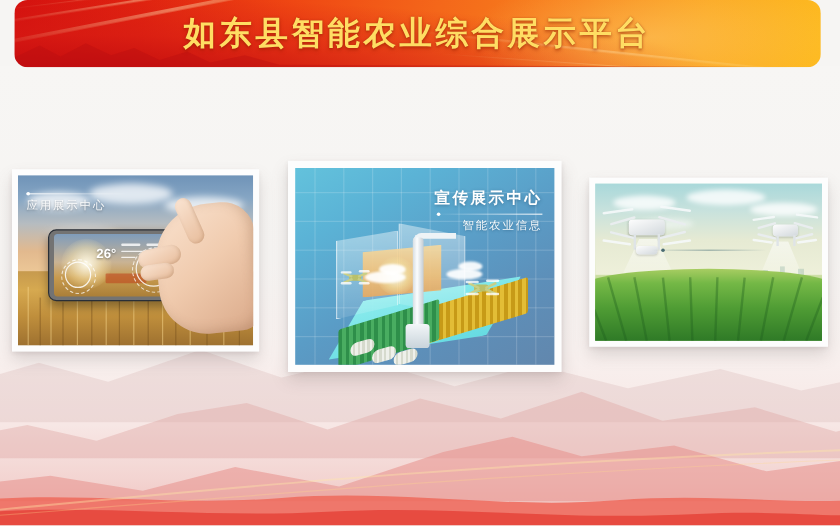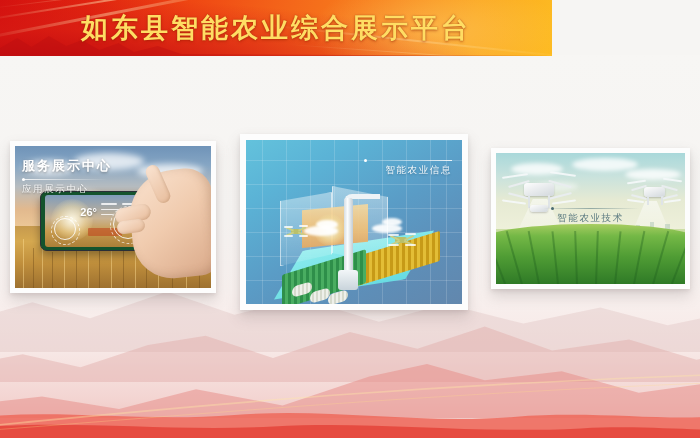--- a/index.html
+++ b/index.html
@@ -15,25 +15,26 @@
   #page-bg .sky {
     position:absolute; left:0; right:0; top:55px; bottom:0;
     background:linear-gradient(180deg,#f7f6f4 0%,#f6f4f2 40%,#f7f0ee 62%,#f6e6e4 78%,#f2d2cf 90%,#ee b9b5 100%);
     background:linear-gradient(180deg,#f7f6f4 0%,#f6f4f2 42%,#f8f1ef 62%,#f7e7e5 78%,#f3d4d1 90%,#eebcb8 100%);
   }
   .ridge { position:absolute; left:-5%; width:110%; }
   .ridge svg { display:block; width:100%; height:100%; }
 
   
   #banner {
-    position:absolute; left:0; top:0; width:552px; height:56px; z-index:5;
+    position:absolute; left:12px; top:0; width:672px; height:56px; z-index:5;
     overflow:hidden;
     background:
       radial-gradient(130% 200% at 8% 120%, rgba(190,8,14,.95) 0%, rgba(214,26,20,.55) 34%, rgba(214,26,20,0) 62%),
       linear-gradient(100deg,#d4110f 0%, #e02410 16%, #ef4713 34%, #f4671a 52%, #f8861d 70%, #fba61f 85%, #fdbb22 100%);
+    border-radius: 11px;
   }
   #banner .streak {
     position:absolute; background:linear-gradient(90deg,rgba(255,255,255,0) 0%,rgba(255,240,190,.55) 45%,rgba(255,255,255,0) 100%);
     height:2px; transform-origin:left center; filter:blur(.6px);
   }
   #banner .s1 { left:-4%; top:20px; width:62%; transform:rotate(-9deg); }
   #banner .s2 { left:-6%; top:40px; width:58%; transform:rotate(-11deg); height:3px; opacity:.75; }
   #banner .s3 { left:-2%; top:8px;  width:46%; transform:rotate(-7deg); height:1px; opacity:.6; }
   #banner .s4 { left:48%; top:24px; width:58%; transform:rotate(6deg); opacity:.55; }
   #banner .s5 { left:52%; top:44px; width:52%; transform:rotate(4deg); height:1px; opacity:.45; }
@@ -73,21 +74,21 @@
     background:linear-gradient(180deg,#6f93b8 0%,#86a6c4 22%,#b6bcc0 46%,#e2b98e 72%,#f0cd9a 100%); }
   .c1-cloud { position:absolute; border-radius:50%; background:rgba(255,255,255,.75); filter:blur(3px); }
   .c1-sun { position:absolute; left:26%; top:30%; width:58px; height:58px; border-radius:50%;
     background:radial-gradient(circle, rgba(255,250,220,.95) 0%, rgba(255,228,160,.6) 40%, rgba(255,210,140,0) 72%); }
   .c1-field { position:absolute; left:0; bottom:0; width:100%; height:44%;
     background:linear-gradient(180deg,#c69a4e 0%,#d6a950 25%,#c08f3c 60%,#9e7130 100%); }
   .c1-field .stalk { position:absolute; bottom:0; width:1px; background:rgba(255,225,150,.45); }
   .c1-field .stalk.d { background:rgba(110,75,25,.42); }
   .c1-phone {
     position:absolute; left:25px; top:45px; width:117px; height:60px;
-    background:#14532d; border-radius:7px; border:1px solid #2a2f37;
+    background:#737373; border-radius:7px; border:1px solid #2a2f37;
     box-shadow:0 4px 8px rgba(0,0,0,.35);
   }
   .c1-screen { position:absolute; inset:3px 4px; border-radius:3px; overflow:hidden;
     background:linear-gradient(180deg,#7f9cbb 0%,#c9b394 45%,#c79a4e 70%,#ab7f38 100%); }
   .c1-screen .flare { position:absolute; left:6%; top:8%; width:42px; height:42px; border-radius:50%;
     background:radial-gradient(circle, rgba(255,252,235,.95) 0%, rgba(255,236,180,.45) 45%, rgba(255,230,170,0) 75%); }
   .hud-ring { position:absolute; border:1.5px solid rgba(255,255,255,.85); border-radius:50%; }
   .hud-ring.dashed { border-style:dashed; border-width:1px; opacity:.85; }
   .c1-temp { position:absolute; left:33%; top:22%; color:#fff; font-size:11px; font-weight:700;
     text-shadow:0 1px 2px rgba(0,0,0,.4); font-family:"Liberation Sans", sans-serif; }
@@ -268,21 +269,20 @@
       </div>
     </div>
 
     <div class="c1-hand"></div>
     <div class="c1-finger" style="right:46px; top:18px;  width:14px; height:40px; transform:rotate(-24deg);"></div>
     <div class="c1-finger" style="right:60px; top:60px;  width:36px; height:16px; transform:rotate(-12deg);"></div>
     <div class="c1-finger" style="right:66px; top:74px;  width:28px; height:13px; transform:rotate(-8deg);"></div>
   </div>
 
   <div class="card-title-wrap" style="left:12px; top:16px; text-align:left;">
-    <div class="card-title" style="color:#ffffff; text-shadow:0 1px 3px rgba(0,0,0,.4);">服务展示中心</div>
     <div class="card-rule" style="background:linear-gradient(90deg,rgba(255,255,255,.85),rgba(255,255,255,0)); width:86px;">
       <div class="dot" style="left:0; background:#ffffff;"></div>
     </div>
     <div class="card-sub" style="color:rgba(255,255,255,.92); text-shadow:0 1px 2px rgba(0,0,0,.35);">应用展示中心</div>
   </div>
 </div>
 
 <div class="card" id="card2">
   <div class="photo">
     <div class="c2-grid-h" style="left:0; top:20px;  width:100%; height:1px;"></div>
@@ -344,20 +344,21 @@
       <div class="arm" style="left:2px;  top:10px; width:10px; transform:rotate(-26deg);"></div>
       <div class="arm" style="left:16px; top:10px; width:10px; transform:rotate(26deg);"></div>
       <div class="rotor" style="left:0;    top:2px;  width:11px;"></div>
       <div class="rotor" style="left:17px; top:1px;  width:11px;"></div>
       <div class="rotor" style="left:0;    top:12px; width:11px;"></div>
       <div class="rotor" style="left:17px; top:12px; width:11px;"></div>
     </div>
   </div>
 
   <div class="card-title-wrap" style="right:16px; top:22px; text-align:right;">
+    <div class="card-title" style="color:#ffffff; text-shadow:0 1px 3px rgba(20,60,90,.45);">宣传展示中心</div>
     <div class="card-rule" style="background:linear-gradient(270deg,rgba(255,255,255,.85),rgba(255,255,255,0)); width:88px; margin-left:auto;">
       <div class="dot" style="left:0; background:#ffffff;"></div>
     </div>
     <div class="card-sub" style="color:rgba(255,255,255,.95); text-shadow:0 1px 2px rgba(20,60,90,.4);">智能农业信息</div>
   </div>
 </div>
 
 <div class="card" id="card3">
   <div class="photo">
     <div class="c3-sky"></div>
@@ -421,15 +422,14 @@
       <div class="rotor" style="left:37px; top:25px; width:17px; transform:rotate(-8deg);"></div>
       <div class="leg" style="left:20px; top:21px; height:9px;"></div>
       <div class="leg" style="left:34px; top:21px; height:9px;"></div>
     </div>
   </div>
 
   <div class="card-title-wrap" style="left:0; right:0; top:56px; text-align:center;">
     <div class="card-rule" style="background:linear-gradient(90deg,rgba(90,125,130,0),rgba(90,125,130,.6),rgba(90,125,130,0)); width:96px; margin:4px auto 3px;">
       <div class="dot" style="left:8px; background:#4a6b72;"></div>
     </div>
-    <div class="card-sub" style="color:#5b7a80;">智能农业技术</div>
   </div>
 </div>
 
 </body></html>

